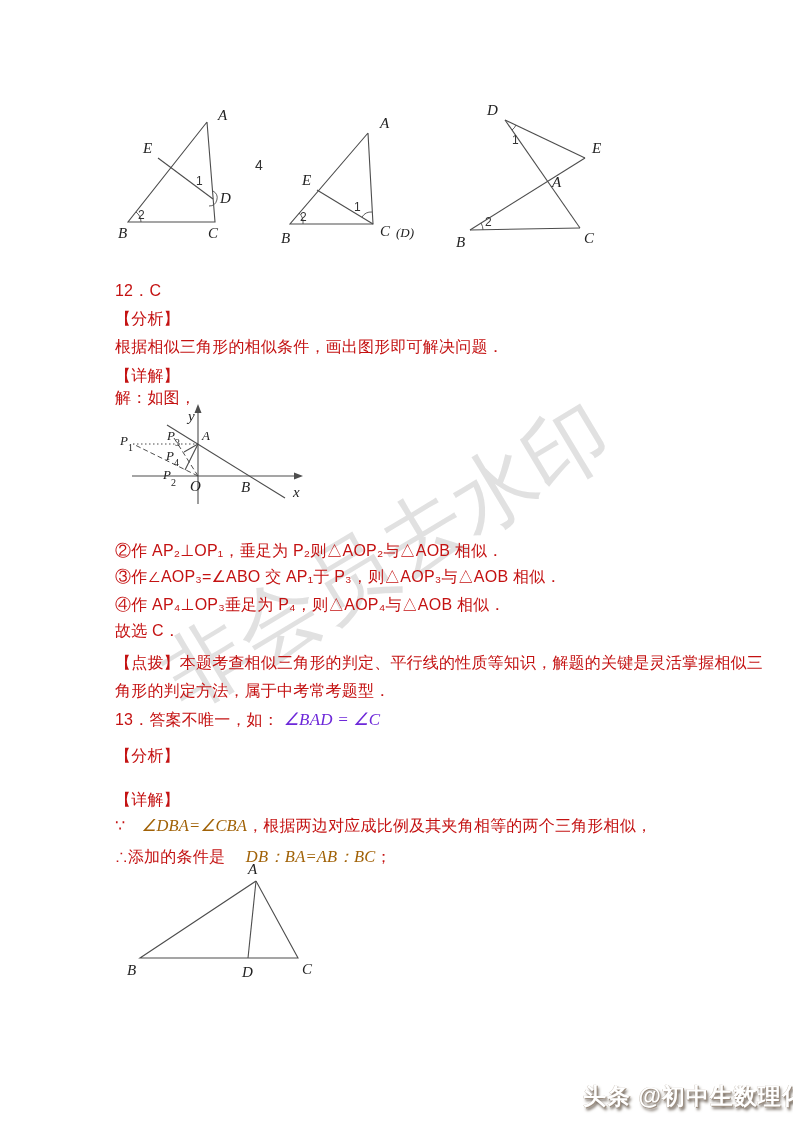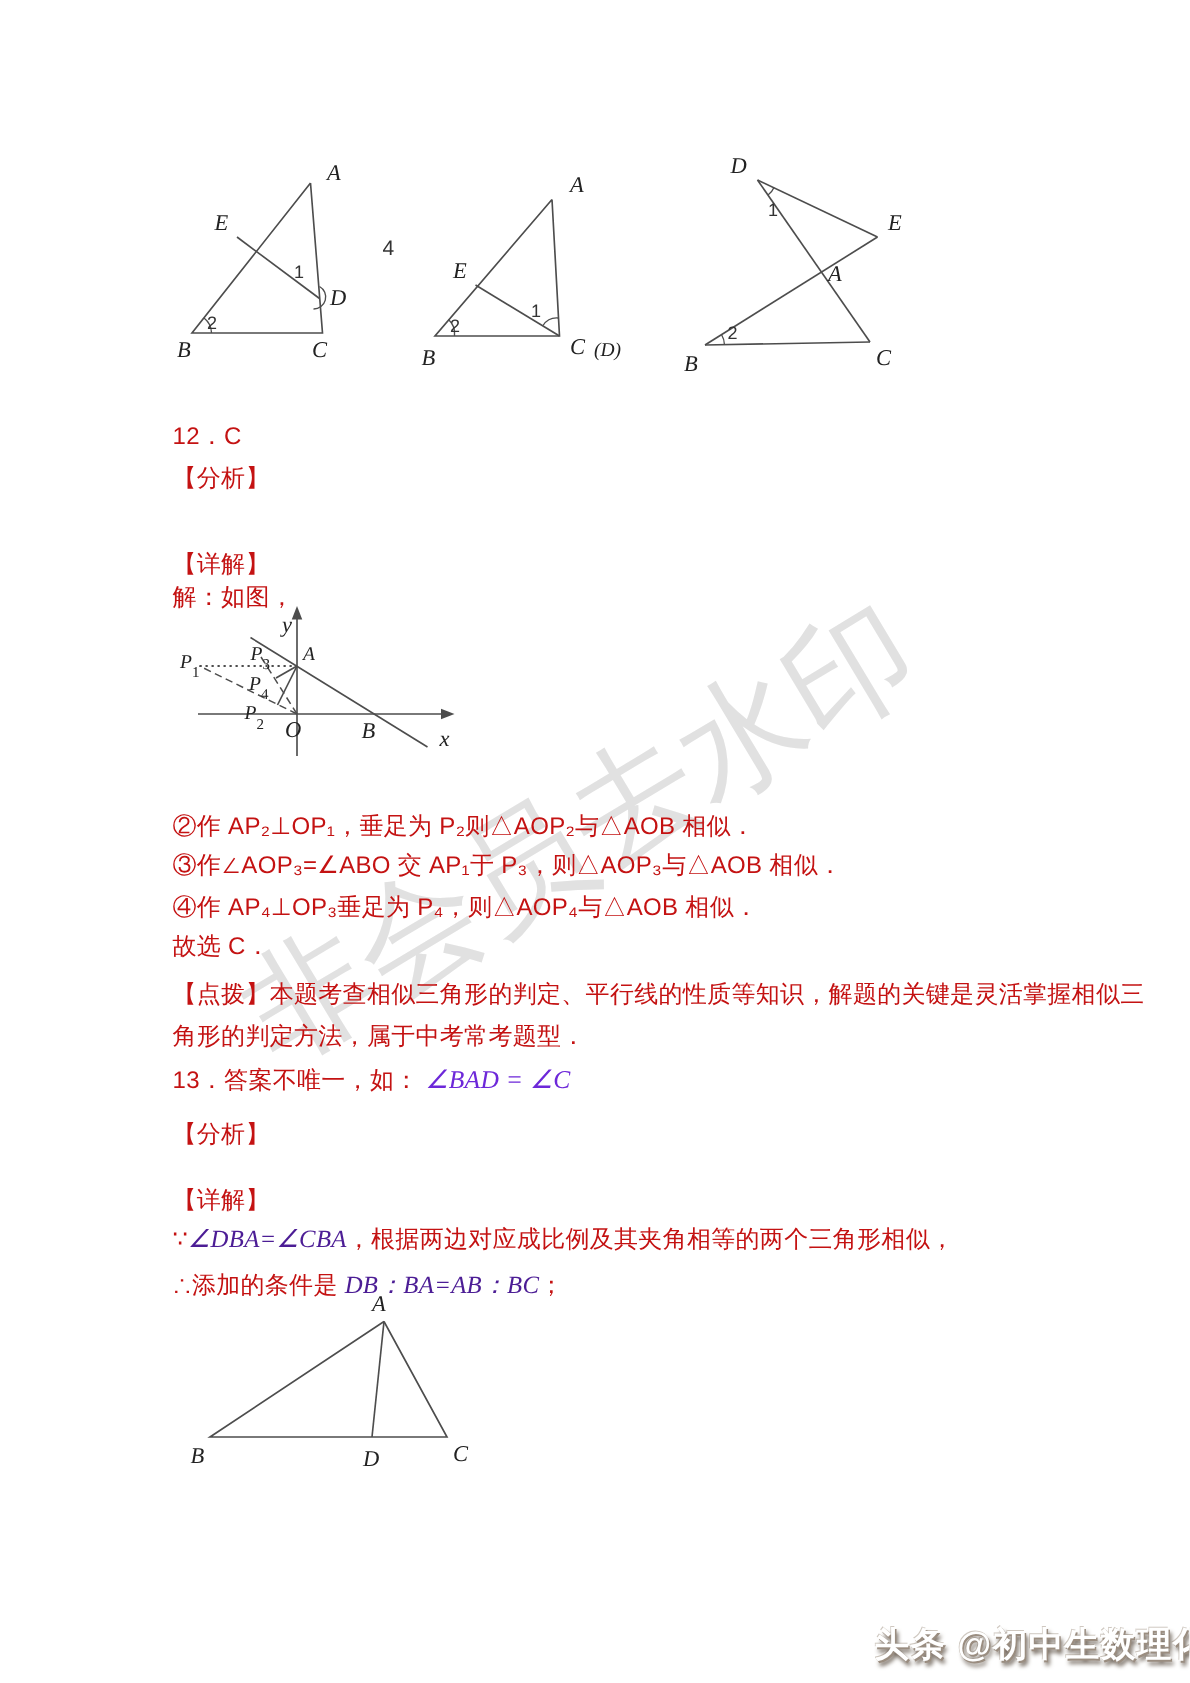--- a/index.html
+++ b/index.html
@@ -5,21 +5,21 @@
   html,body{margin:0;padding:0;background:#fff;}
   #page{position:relative;width:793px;height:1122px;background:#ffffff;overflow:hidden;
         font-family:"Liberation Sans",sans-serif;}
   .wm-diag{position:absolute;left:170px;top:630px;height:110px;line-height:110px;
         font-size:84px;color:#d9d9d9;opacity:.78;white-space:nowrap;
         transform:rotate(-31deg);transform-origin:0 50%;z-index:0;
         font-family:"Liberation Sans",sans-serif;}
   .tline{position:absolute;left:115px;font-size:16px;color:#c41212;white-space:nowrap;z-index:2;
         letter-spacing:0.2px;}
   .math-black{font-family:"Liberation Serif",serif;font-style:italic;color:#6d28d9;font-size:17px;}
-  .math-red{font-family:"Liberation Serif",serif;font-style:italic;color:#4c1d95;font-size:16.5px;}
+  .math-red{font-family:"Liberation Serif",serif;font-style:italic;color:#a16207;font-size:16.5px;margin-left:16px;}
   svg{position:absolute;z-index:1;}
   svg .edge{stroke:#4d4d4d;stroke-width:1.1;fill:none;}
   svg .arc{stroke:#4d4d4d;stroke-width:0.9;fill:none;}
   svg .lbl{font-family:"Liberation Serif",serif;font-style:italic;font-size:15px;fill:#222;}
   svg .sub{font-family:"Liberation Serif",serif;font-size:10px;fill:#222;}
   svg .num{font-family:"Liberation Sans",sans-serif;font-size:12px;fill:#333;font-style:normal;}
   svg .dash{stroke:#4d4d4d;stroke-width:1;stroke-dasharray:5,3;fill:none;}
   svg .dots{stroke:#4d4d4d;stroke-width:1.2;stroke-dasharray:1.5,2.5;fill:none;}
   .footer-wm{position:absolute;left:583px;top:1081px;font-size:23px;font-weight:bold;z-index:2;
         color:#ffffff;letter-spacing:1px;white-space:nowrap;
@@ -76,20 +76,21 @@
       <text class="lbl" x="452" y="92">A</text>
       <text class="lbl" x="356" y="152">B</text>
       <text class="lbl" x="484" y="148">C</text>
       <text class="num" x="412" y="49">1</text>
       <text class="num" x="385" y="131">2</text>
     </g>
   </svg>
 
   <div class="tline" style="top:281px">12．C</div>
   <div class="tline" style="top:309px">【分析】</div>
+  <div class="tline" style="top:337px">根据相似三角形的相似条件，画出图形即可解决问题．</div>
   <div class="tline" style="top:366px">【详解】</div>
   <div class="tline" style="top:388px">解：如图，</div>
 
   <svg style="left:110px;top:400px;" width="210" height="115" viewBox="0 0 210 115">
     <path class="edge" d="M88,8 L88,104"></path>
     <polygon fill="#4d4d4d" points="88,4 84.5,13 91.5,13"></polygon>
     <path class="edge" d="M22,76 L188,76"></path>
     <polygon fill="#4d4d4d" points="193,76 184,72.5 184,79.5"></polygon>
     <path class="edge" d="M57,25 L175,98"></path>
     <path class="dots" d="M23,44 L88,44"></path>

